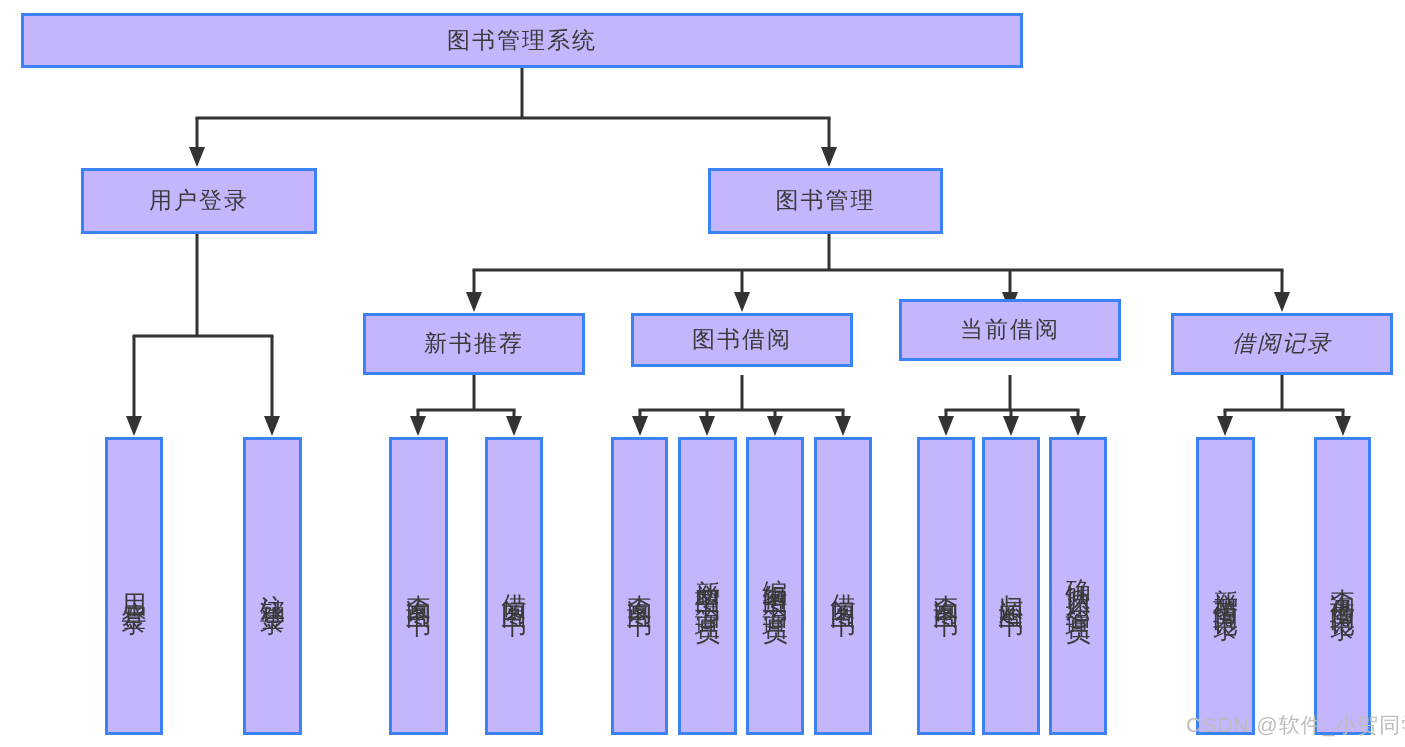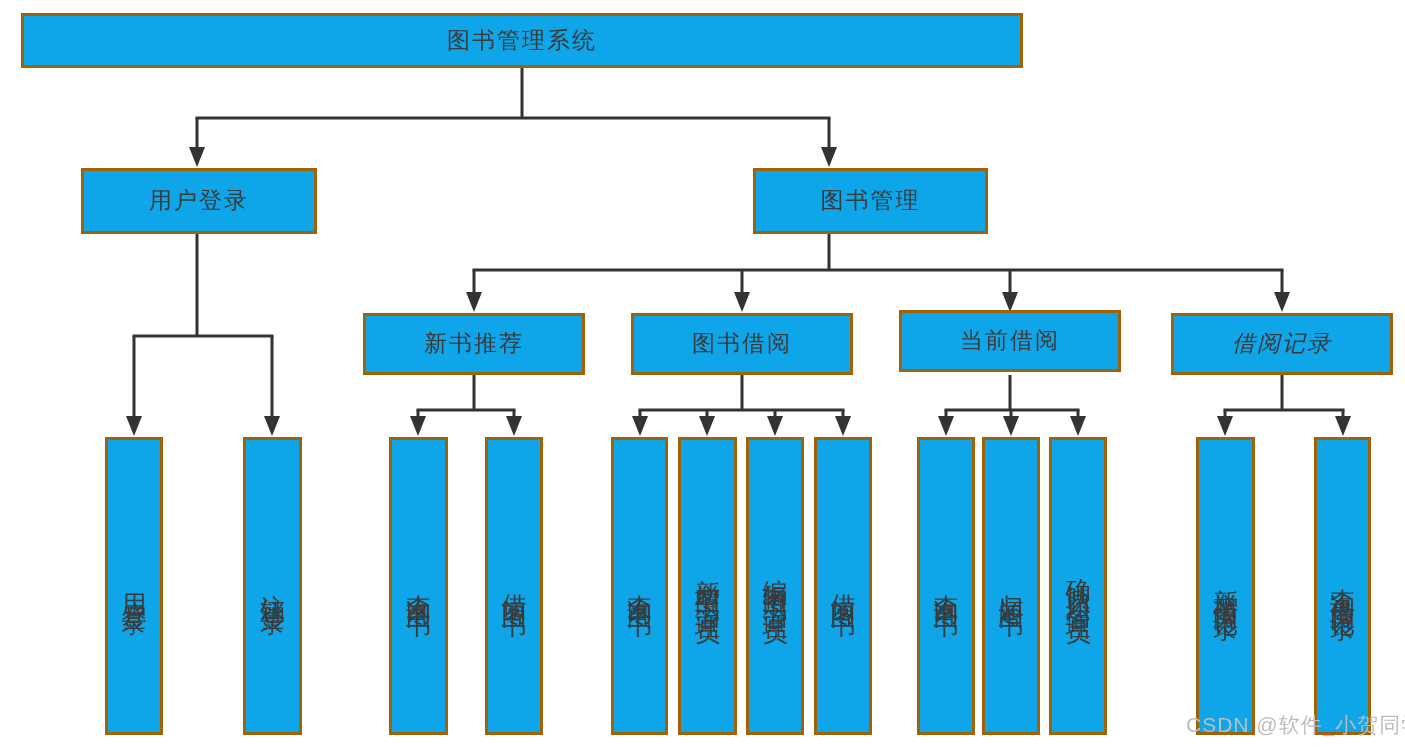--- a/index.html
+++ b/index.html
@@ -12,22 +12,22 @@
     overflow: hidden;
   }
   #connector-layer {
     position: absolute;
     left: 0; top: 0;
     width: 1405px; height: 747px;
   }
   .node {
     position: absolute;
     box-sizing: border-box;
-    background: #0ea5e9;
-    border: 3px solid #a16207;
+    background: #c4b5fd;
+    border: 3px solid #3b82f6;
     display: flex;
     align-items: center;
     justify-content: center;
     color: #3a3a3a;
     font-size: 23px;
     letter-spacing: 2px;
     text-align: center;
     line-height: 1.2;
   }
   .node.vertical {
@@ -107,30 +107,30 @@
       <line x1="1343" y1="410" x2="1343" y2="422" stroke="#333333" stroke-width="3"></line>
       <path d="M 1335 416 L 1351 416 L 1343 436 Z" fill="#333333"></path>
     </svg>
   <div id="nodes-layer">
       <div class="node" style="left: 21px; top: 13px; width: 1002px; height: 55px;">
         <span class="node-label">图书管理系统</span>
       </div>
       <div class="node" style="left: 81px; top: 168px; width: 236px; height: 66px;">
         <span class="node-label">用户登录</span>
       </div>
-      <div class="node" style="left: 753px; top: 168px; width: 235px; height: 66px;">
+      <div class="node" style="left: 708px; top: 168px; width: 235px; height: 66px;">
         <span class="node-label">图书管理</span>
       </div>
       <div class="node" style="left: 363px; top: 313px; width: 222px; height: 62px; text-align: center;">
         <span class="node-label">新书推荐</span>
       </div>
-      <div class="node" style="left: 631px; top: 313px; width: 222px; height: 62px;">
+      <div class="node" style="left: 631px; top: 313px; width: 222px; height: 54px;">
         <span class="node-label">图书借阅</span>
       </div>
-      <div class="node" style="left: 899px; top: 310px; width: 222px; height: 62px;">
+      <div class="node" style="left: 899px; top: 299px; width: 222px; height: 62px;">
         <span class="node-label">当前借阅</span>
       </div>
       <div class="node" style="left: 1171px; top: 313px; width: 222px; height: 62px; font-style: italic;">
         <span class="node-label">借阅记录</span>
       </div>
       <div class="node vertical" style="left: 105px; top: 437px; width: 58px; height: 298px;">
         <span class="node-label">用户登录</span>
       </div>
       <div class="node vertical" style="left: 243px; top: 437px; width: 59px; height: 298px;">
         <span class="node-label">注销登录</span>

